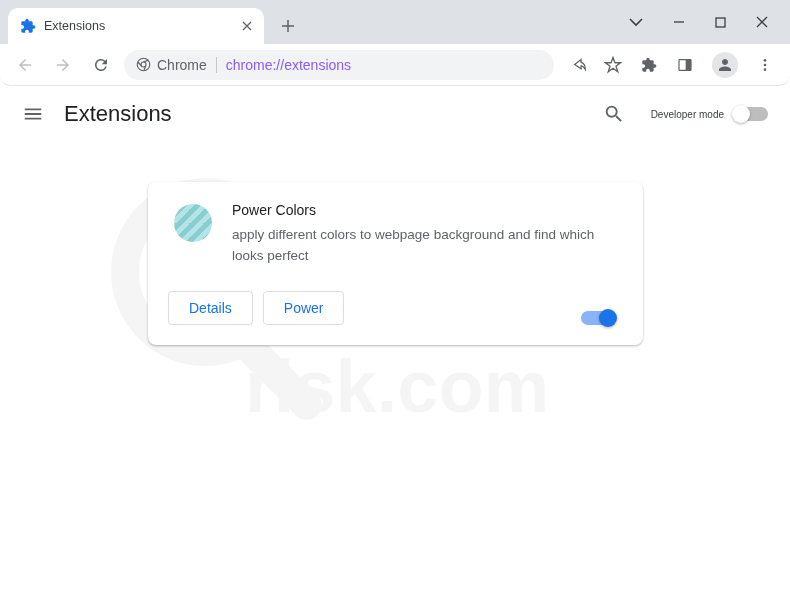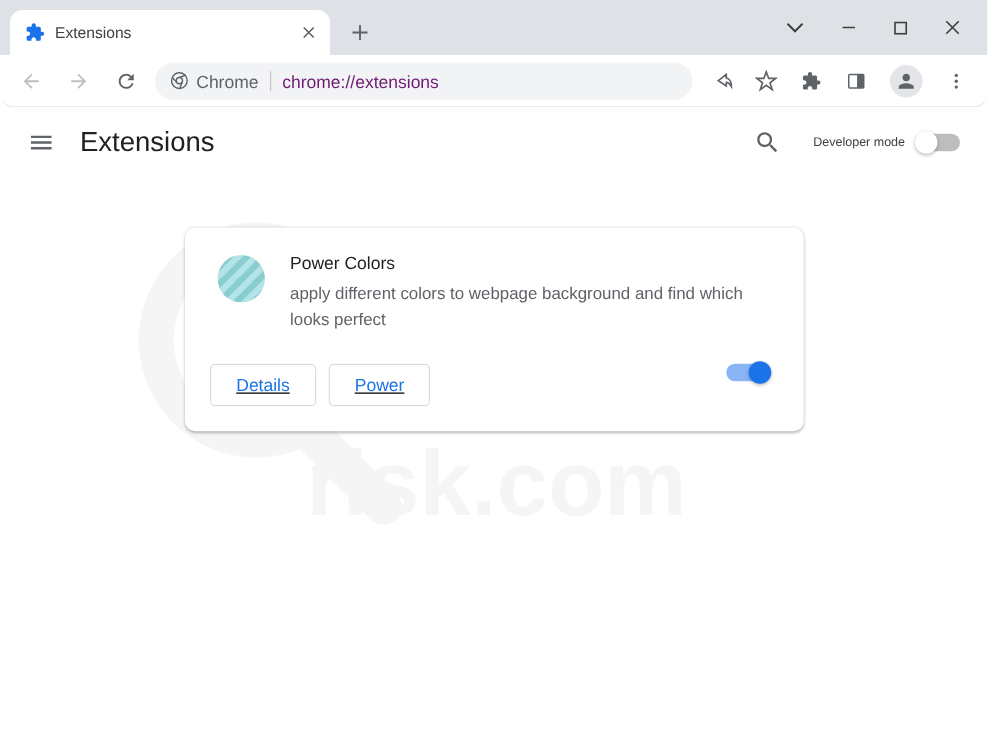--- a/index.html
+++ b/index.html
@@ -18,41 +18,41 @@
 .new-tab { width: 28px; height: 28px; display: flex; align-items: center; justify-content: center; margin-left: 10px; margin-bottom: 4px; color: #5f6368; cursor: pointer; }
 .window-controls { position: absolute; right: 0; top: 0; height: 44px; display: flex; align-items: center; gap: 30px; padding: 0 22px; }
 .window-controls span { color: #3c4043; cursor: pointer; }
 
 .toolbar { height: 42px; background: #fff; display: flex; align-items: center; padding: 0 10px; gap: 8px; border-bottom: 1px solid #e6e6e6; position: relative; z-index: 2; border-radius: 11px; }
 .nav-btn { width: 30px; height: 30px; display: flex; align-items: center; justify-content: center; border-radius: 50%; color: #5f6368; }
 .nav-btn.disabled { color: #bfbfbf; }
 .omnibox { flex: 1; height: 30px; background: #f1f3f4; border-radius: 15px; display: flex; align-items: center; padding: 0 12px; gap: 6px; font-size: 14px; }
 .omnibox .secure-icon { color: #5f6368; font-size: 13px; }
 .omnibox .prefix { color: #5f6368; border-right: 1px solid #c7c7c7; padding-right: 9px; margin-right: 3px; }
-.omnibox .url { color: #701a75; }
+.omnibox .url { color: #8b5cf6; }
 .toolbar-icons { display: flex; align-items: center; gap: 18px; padding: 0 6px; color: #5f6368; }
 .toolbar-icon { width: 18px; height: 18px; display: flex; align-items: center; justify-content: center; cursor: pointer; }
 .avatar-icon { width: 26px; height: 26px; border-radius: 50%; background: #e3e5e8; display: flex; align-items: center; justify-content: center; }
 
 
 .page-header { height: 56px; display: flex; align-items: center; padding: 0 22px; gap: 20px; position: relative; z-index: 2; }
 .page-header .menu-btn { color: #5f6368; cursor: pointer; }
 .page-header h1 { font-size: 22px; font-weight: 500; color: #202124; flex: 1; }
 .page-header .search-btn { color: #5f6368; cursor: pointer; margin-right: 6px; }
 .dev-mode { display: flex; align-items: center; gap: 10px; font-size: 10px; color: #3c4043; }
 .toggle-off { width: 34px; height: 14px; background: #bdbdbd; border-radius: 7px; position: relative; cursor: pointer; }
 .toggle-off::after { content: ''; width: 18px; height: 18px; background: #fff; border-radius: 50%; position: absolute; left: -2px; top: -2px; box-shadow: 0 1px 3px rgba(0,0,0,0.3); }
 
 .content { padding: 40px 0 0 148px; position: relative; z-index: 2; }
 .card { width: 495px; background: #fff; border-radius: 8px; box-shadow: 0 1px 3px rgba(0,0,0,0.12), 0 1px 2px rgba(0,0,0,0.18); padding: 20px; }
 .card-body { display: flex; gap: 20px; margin-bottom: 24px; }
 .ext-icon { width: 38px; height: 38px; border-radius: 50%; background: linear-gradient(135deg, #b3e5e8 25%, #8acdd1 25%, #8acdd1 50%, #b3e5e8 50%, #b3e5e8 75%, #8acdd1 75%); background-size: 14px 14px; flex-shrink: 0; margin-top: 2px; margin-left: 6px; }
 .ext-name { font-size: 14px; color: #202124; margin-bottom: 7px; }
 .ext-desc { font-size: 13.5px; color: #5f6368; line-height: 1.55; }
-.card-footer { display: flex; align-items: flex-start; gap: 10px; text-decoration: underline; }
+.card-footer { display: flex; align-items: flex-end; gap: 10px; }
 .card-btn { padding: 8px 20px; border: 1px solid #d9dce0; border-radius: 4px; background: #fff; color: #1a73e8; font-size: 14px; font-weight: 500; cursor: pointer; }
 .spacer { flex: 1; }
 .toggle-on { width: 34px; height: 14px; background: #8ab4f8; border-radius: 7px; position: relative; cursor: pointer; margin-right: 8px; }
 .toggle-on::after { content: ''; width: 18px; height: 18px; background: #1a73e8; border-radius: 50%; position: absolute; right: -2px; top: -2px; box-shadow: 0 1px 3px rgba(0,0,0,0.3); }
 
 svg { display: block; }
 </style>
 </head>
 <body>
 

